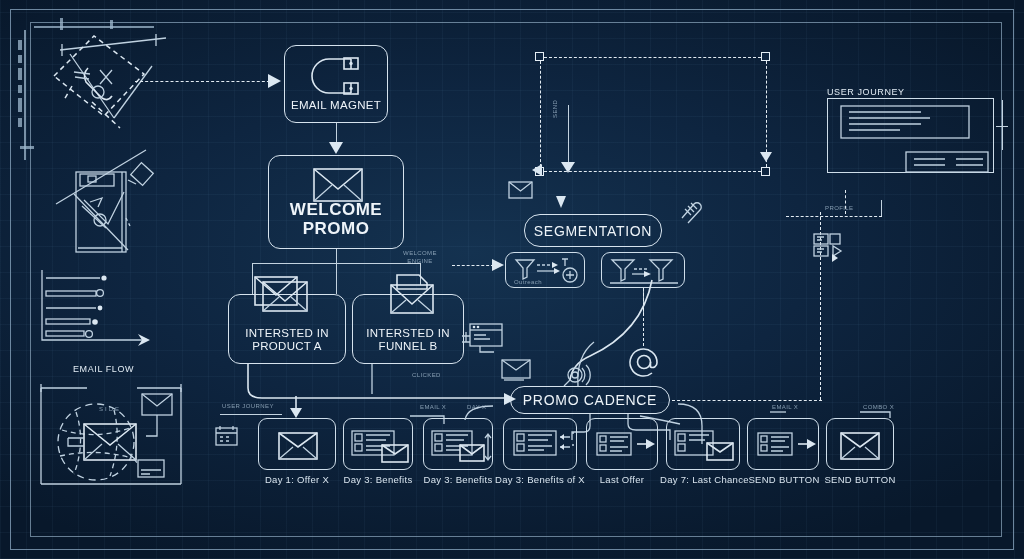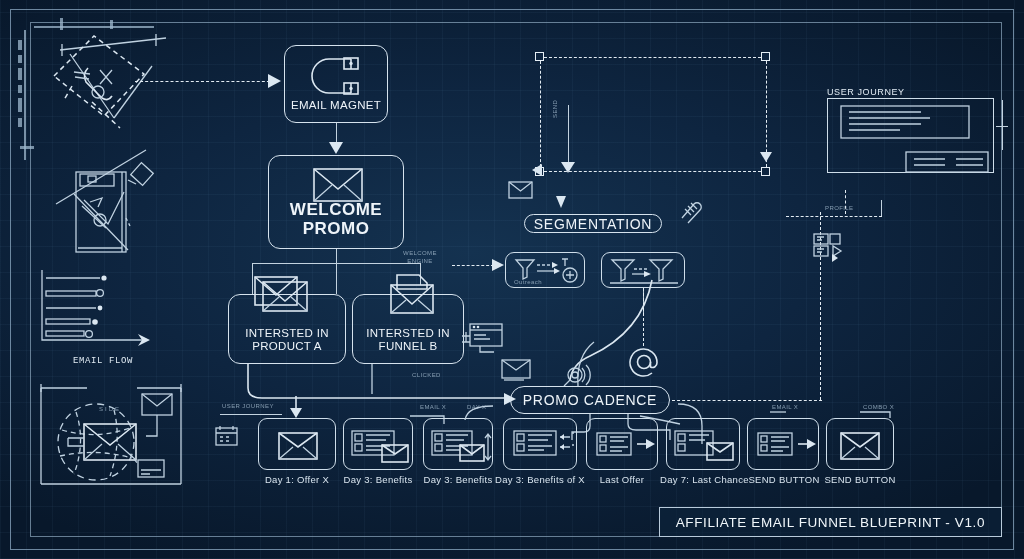--- a/index.html
+++ b/index.html
@@ -255,21 +255,21 @@
 
   <svg style="left:508px;top:180px;width:26px;height:20px;">
     <rect class="st-thin" x="1" y="2" width="23" height="16"></rect>
     <path class="st-thin" d="M1 2 L12.5 11 L24 2"></path>
   </svg>
 
   <svg style="left:555px;top:196px;width:14px;height:16px;">
     <path class="st-fill" d="M1 0 L11 0 L6 12 Z"></path>
   </svg>
 
-  <div class="node pill" style="left:524px;top:214px;width:138px;height:19px;">
+  <div class="node pill" style="left:524px;top:214px;width:138px;height:33px;">
     <div class="pill-label">SEGMENTATION</div>
   </div>
 
   <div class="card" style="left:505px;top:252px;width:80px;height:36px;">
     <svg style="left:6px;top:4px;width:70px;height:28px;">
       <path class="st-thin" d="M4 3 L22 3 L15 11 L15 20 L11 22 L11 11 Z"></path>
       <path class="st-thin" d="M25 8 L42 8" stroke-dasharray="3 2"></path>
       <path class="st-fill" d="M40 5 L46 8 L40 11 Z"></path>
       <path class="st-thin" d="M25 14 L44 14"></path>
       <path class="st-fill" d="M42 11 L48 14 L42 17 Z"></path>
@@ -503,21 +503,21 @@
 
   <svg style="left:812px;top:232px;width:32px;height:30px;">
     <rect class="st-thin" x="2" y="2" width="14" height="10"></rect>
     <rect class="st-thin" x="18" y="2" width="10" height="10"></rect>
     <rect class="st-thin" x="2" y="14" width="14" height="10"></rect>
     <path class="st-thin" d="M5 5 L12 5 M5 8 L10 8 M5 17 L12 17 M5 20 L10 20"></path>
     <path class="st-thin" d="M21 14 L21 24 L29 19 Z"></path>
     <path class="st-fill" d="M20 22 L20 30 L26 26 Z"></path>
   </svg>
 
-  <div class="panel-title" style="left:73px;top:356px;font-family:Liberation Mono, monospace;">EMAIL FLOW</div>
+  <div class="panel-title" style="left:73px;top:364px;">EMAIL FLOW</div>
   <svg style="left:37px;top:384px;width:148px;height:106px;">
     <path class="st-thin" d="M4 4 L50 4 M100 4 L144 4"></path>
     <path class="st-thin" d="M4 0 L4 8 M144 0 L144 8"></path>
     <path class="st-thin" d="M4 4 L4 100 M144 4 L144 100"></path>
     <path class="st-thin" d="M4 100 L144 100"></path>
   </svg>
   <svg style="left:50px;top:398px;width:124px;height:92px;">
     <circle class="st-thin" cx="46" cy="44" r="38" stroke-dasharray="7 5"></circle>
     <path class="st-thin" d="M26 14 Q36 44 24 76" stroke-dasharray="5 4"></path>
     <path class="st-thin" d="M64 12 Q72 44 60 78" stroke-dasharray="5 4"></path>
@@ -529,17 +529,14 @@
     <path class="st-thin" d="M18 40 L34 40 M18 40 L18 48 L34 48"></path>
     <rect class="st-thin" x="92" y="-4" width="30" height="21"></rect>
     <path class="st-thin" d="M92 -4 L107 8 L122 -4"></path>
     <path class="st-thin" d="M107 17 L107 38 L96 38"></path>
     <rect class="st-thin" x="88" y="62" width="26" height="17"></rect>
     <path class="st-thin" d="M91 72 L111 72 M91 76 L100 76"></path>
     <path class="st-thin" d="M80 56 L88 66" stroke-dasharray="4 3"></path>
   </svg>
   <div class="micro" style="left:99px;top:406px;letter-spacing:2px;">SIDE</div>
 
-  <div id="title-block">
-    <span>AFFILIATE EMAIL FUNNEL BLUEPRINT - V1.0</span>
-  </div>
 
 </div>
 
 </body></html>

